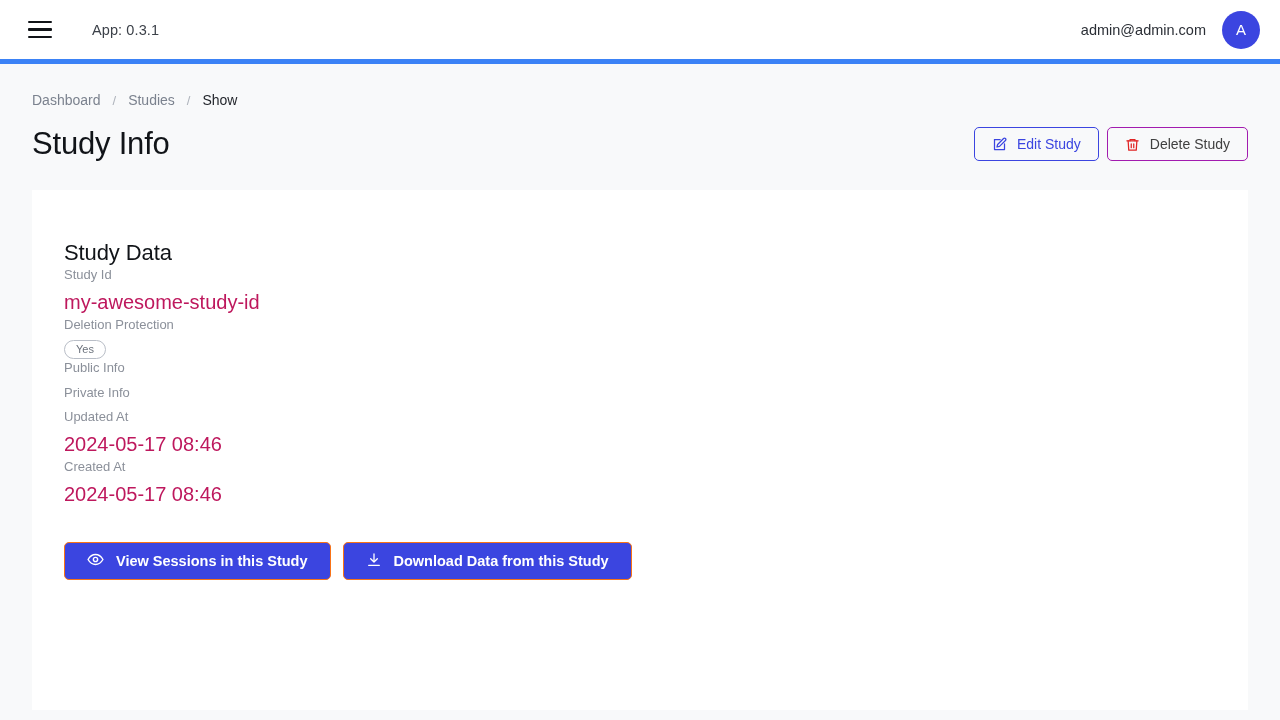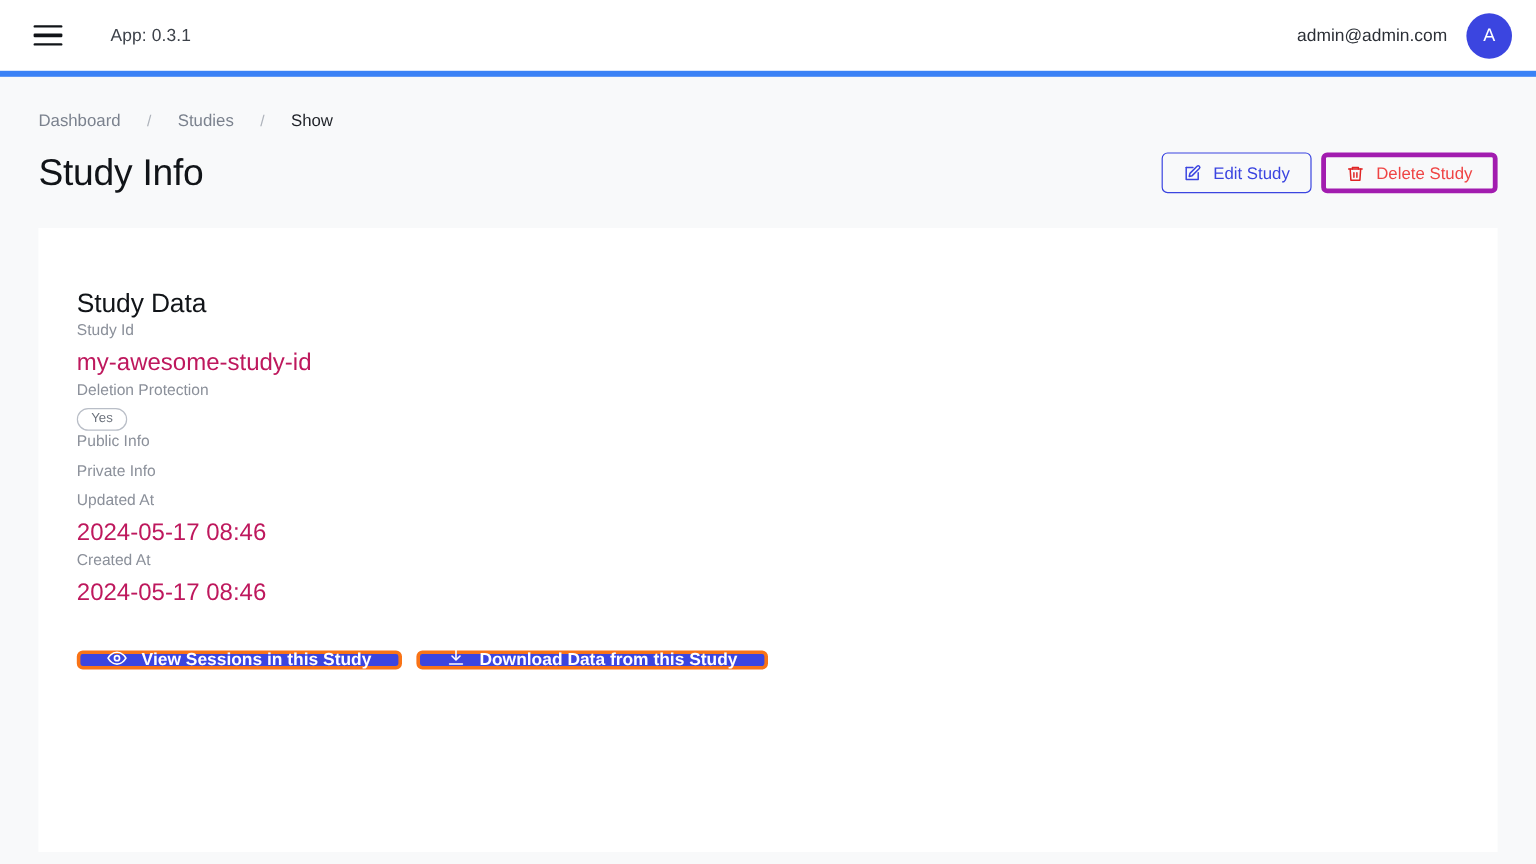--- a/index.html
+++ b/index.html
@@ -80,21 +80,21 @@
   }
 
   
   .page {
     padding: 0 32px;
   }
 
   .breadcrumb {
     display: flex;
     align-items: center;
-    gap: 22px;
+    gap: 12px;
     font-size: 14px;
     padding-top: 28px;
     text-align: right;
   }
   .crumb-link { color: #7b828e; text-decoration: none; cursor: pointer; }
   .crumb-sep  { color: #aeb3bb; font-size: 13px; }
   .crumb-current { color: #1f2228; }
 
   .page-head {
     display: flex;
@@ -128,22 +128,22 @@
     cursor: pointer;
     background: transparent;
     white-space: nowrap;
     font-family: inherit;
   }
   .btn-outline-primary {
     border: 1px solid #3b45e0;
     color: #3b45e0;
   }
   .btn-outline-danger {
-    border: 4px solid #a21caf;
-    color: #ef4444;
+    border: 1px solid #a21caf;
+    color: #404040;
   }
   .btn svg { display: block; }
 
   
   .card {
     background: #ffffff;
     margin-top: 28px;
     min-height: 520px;
     padding: 50px 32px 20px 32px;
   }
@@ -183,22 +183,22 @@
 
   .cta-row {
     display: flex;
     gap: 12px;
     margin-top: 34px;
   }
 
   .btn-solid {
     background: #3b45e0;
     color: #ffffff;
-    border: 3px solid #f97316;
-    height: 16px;
+    border: 1px solid #f97316;
+    height: 38px;
     font-weight: 700;
     font-size: 14.5px;
     padding: 0 22px;
     border-radius: 5px;
     display: inline-flex;
     align-items: center;
     gap: 12px;
     cursor: pointer;
     font-family: inherit;
   }

